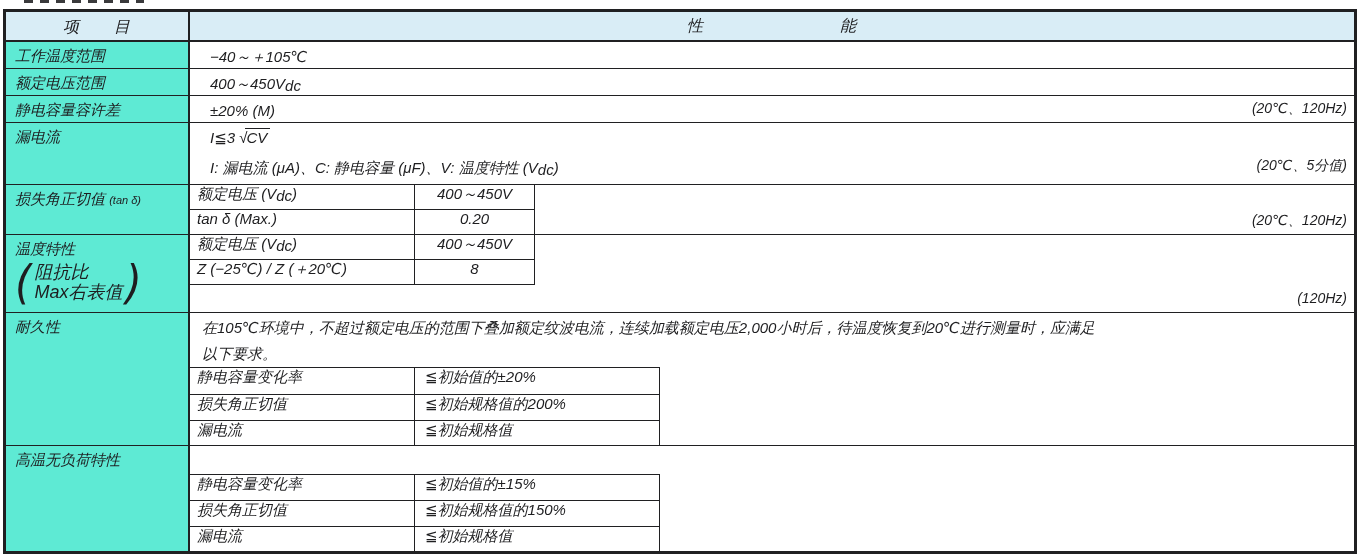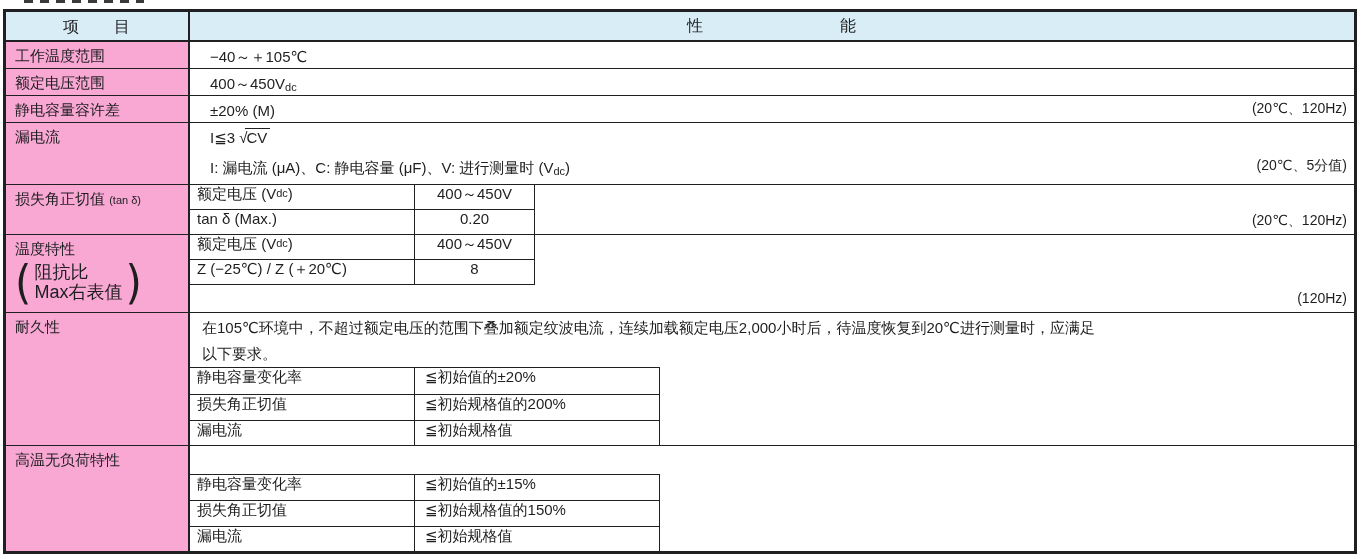--- a/index.html
+++ b/index.html
@@ -12,39 +12,39 @@
     overflow:hidden;
   }
   
   .crop-frag{
     position:absolute;left:24px;top:0;width:120px;height:3px;
     background:repeating-linear-gradient(90deg,#3a3a3c 0 9px,transparent 9px 16px);
   }
   .tbl{
     position:absolute;left:3px;top:9px;width:1354px;height:545px;
     border:3px solid #202022;background:#fff;
-    display:flex;flex-direction:column;
+    display:flex;flex-direction:column;font-style:italic;
   }
   .r{display:flex;border-bottom:1px solid #202022;position:relative}
   .r:last-child{border-bottom:none;flex:1}
   .r-h{height:30px;border-bottom:2px solid #202022}
   .h27{height:27px}.h62{height:62px}.h50{height:50px}.h78{height:78px}.h133{height:133px}
   .ci{
-    flex:0 0 184px;background:#f9a8d4;border-right:2px solid #202022;
+    flex:0 0 184px;background:#5eead4;border-right:2px solid #202022;
     padding:3px 6px 0 9px;font-size:15px;line-height:21px;
   }
   .cp{flex:1;position:relative;font-size:15px;background:#fff}
   .r-h .ci,.r-h .cp{
     display:flex;align-items:center;justify-content:center;
     padding:0;font-size:16px;background:#d9edf6;letter-spacing:1px;
   }
   .val{padding:4px 0 0 20px;line-height:21px;white-space:nowrap}
   .val2{padding:9px 0 0 20px;line-height:21px;white-space:nowrap}
   .note{position:absolute;right:7px;font-size:14px;white-space:nowrap}
-  .subsc{font-size:11px;position:relative;top:2px}
+  .subsc{font-size:15px;position:relative;top:2px}
   .small{font-size:11px}
   .rad{border-top:1.5px solid #202022;margin-left:-2px;padding:0 3px 0 1px}
   
   .st{position:absolute;left:0;top:0}
   .st-below{border-top:1px solid #202022}
   .str{display:flex;border-bottom:1px solid #202022}
   .str>div{display:flex;}
   .stl{width:225px;border-right:1px solid #202022;padding-left:7px;white-space:nowrap}
   .stv{border-right:1px solid #202022;justify-content:center;white-space:nowrap}
   .st-narrow .stv{width:120px}
@@ -88,21 +88,21 @@
     <div class="cp">
       <div class="val">±20% (M)</div>
       <span class="note" style="top:4px">(20℃、120Hz)</span>
     </div>
   </div>
 
   <div class="r h62">
     <div class="ci">漏电流</div>
     <div class="cp">
       <div class="val"><span>I≦3 √</span><span class="rad">CV</span></div>
-      <div class="val2"><span>I: 漏电流 (μA)、C: 静电容量 (μF)、V: 进行测量时 (V</span><span class="subsc">dc</span><span>)</span></div>
+      <div class="val2"><span>I: 漏电流 (μA)、C: 静电容量 (μF)、V: 温度特性 (V</span><span class="subsc">dc</span><span>)</span></div>
       <span class="note" style="bottom:9px">(20℃、5分值)</span>
     </div>
   </div>
 
   <div class="r h50">
     <div class="ci"><span>损失角正切值</span> <span class="small">(tan δ)</span></div>
     <div class="cp">
       <div class="st st-narrow">
         <div class="str h25">
           <div class="stl">

